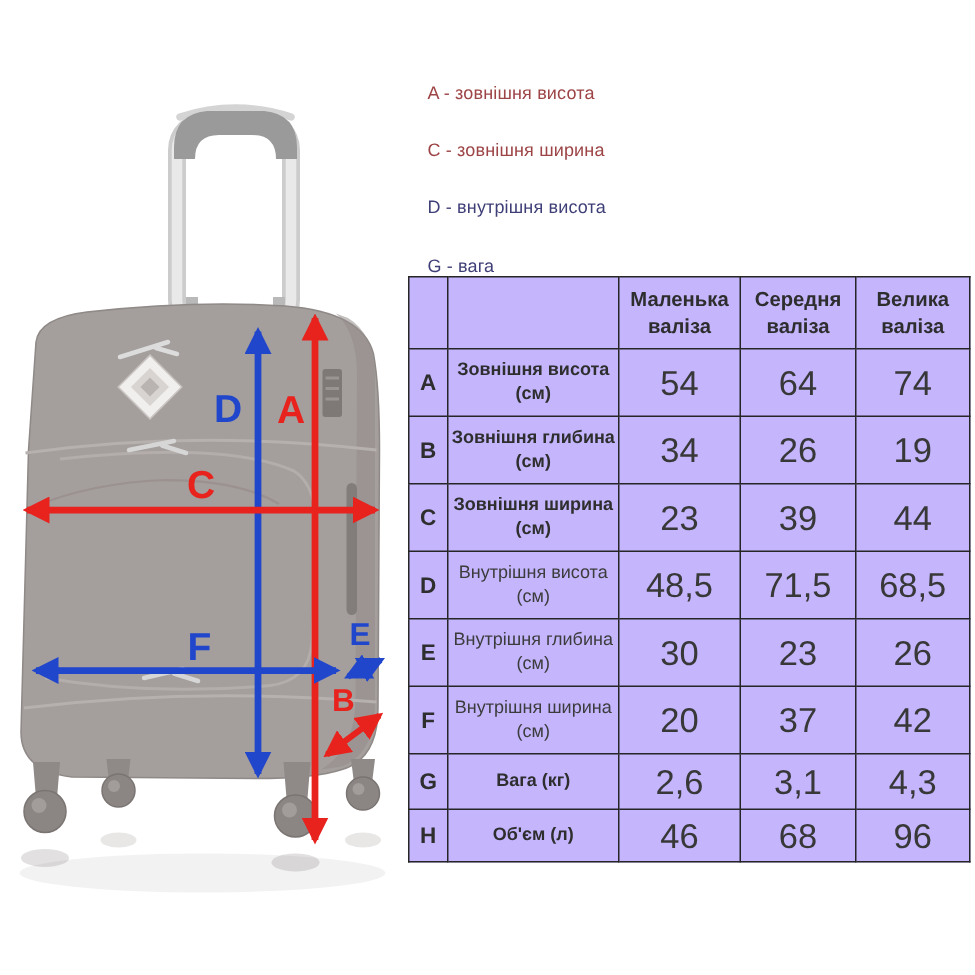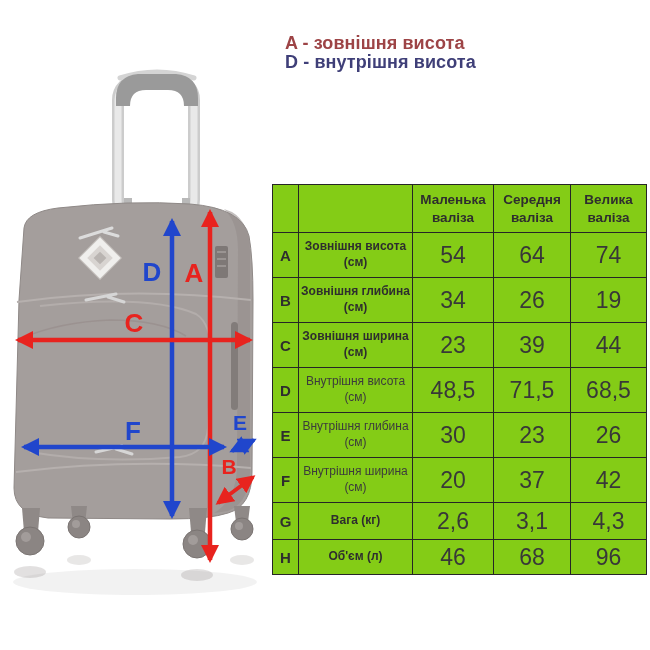--- a/index.html
+++ b/index.html
@@ -11,29 +11,29 @@
     --table-text:#2e2e2e;
     --value-text:#383838;
   }
   *{box-sizing:border-box;margin:0;padding:0;}
   html,body{width:650px;height:650px;background:#ffffff;overflow:hidden;}
   body{font-family:"Liberation Sans","DejaVu Sans",sans-serif;position:relative;}
   .canvas{position:absolute;left:0;top:0;width:650px;height:650px;background:#fff;}
 
   
   .legend{position:absolute;left:285px;top:34px;width:200px;}
-  .legend-line{font-size:18px;font-weight:700;line-height:19.2px;white-space:nowrap;letter-spacing:.1px;}
+  .legend-line{font-size:12px;font-weight:400;line-height:19.2px;white-space:nowrap;letter-spacing:.1px;margin-top:19px;}
   .legend-line.red{color:var(--legend-red);}
   .legend-line.navy{color:var(--legend-navy);}
 
   
   .figure{position:absolute;left:0;top:0;width:270px;height:650px;}
 
   
-  .size-table{position:absolute;left:272px;top:184px;border-collapse:collapse;table-layout:fixed;background:#84cc16;}
+  .size-table{position:absolute;left:272px;top:184px;border-collapse:collapse;table-layout:fixed;background:#c4b5fd;}
   .size-table th,.size-table td{border:1px solid var(--table-border);text-align:center;vertical-align:middle;padding:1px 2px;color:var(--table-text);}
   .size-table col.c-letter{width:26px;}
   .size-table col.c-label{width:114px;}
   .size-table col.c-v1{width:81px;}
   .size-table col.c-v2{width:77px;}
   .size-table col.c-v3{width:76px;}
   .size-table tr.hdr{height:48px;}
   .size-table tr.r{height:45px;}
   .size-table tr.r-short{height:37px;}
   .size-table tr.r-last{height:35px;}
@@ -144,21 +144,23 @@
     <text class="dim-letter big fill-blue" x="152" y="281" text-anchor="middle">D</text>
     <text class="dim-letter big fill-red" x="194" y="282" text-anchor="middle">A</text>
     <text class="dim-letter big fill-red" x="134" y="332" text-anchor="middle">C</text>
     <text class="dim-letter big fill-blue" x="133" y="440" text-anchor="middle">F</text>
     <text class="dim-letter small fill-blue" x="240" y="430" text-anchor="middle">E</text>
     <text class="dim-letter small fill-red" x="229" y="474" text-anchor="middle">B</text>
   </svg>
 
   <div class="legend">
     <div class="legend-line red">A - зовнішня висота</div>
+    <div class="legend-line red">C - зовнішня ширина</div>
     <div class="legend-line navy">D - внутрішня висота</div>
+    <div class="legend-line navy">G - вага</div>
   </div>
 
   <table class="size-table">
     <colgroup>
       <col class="c-letter">
         <col class="c-label">
         <col class="c-v1">
         <col class="c-v2">
         <col class="c-v3">
     </colgroup>

